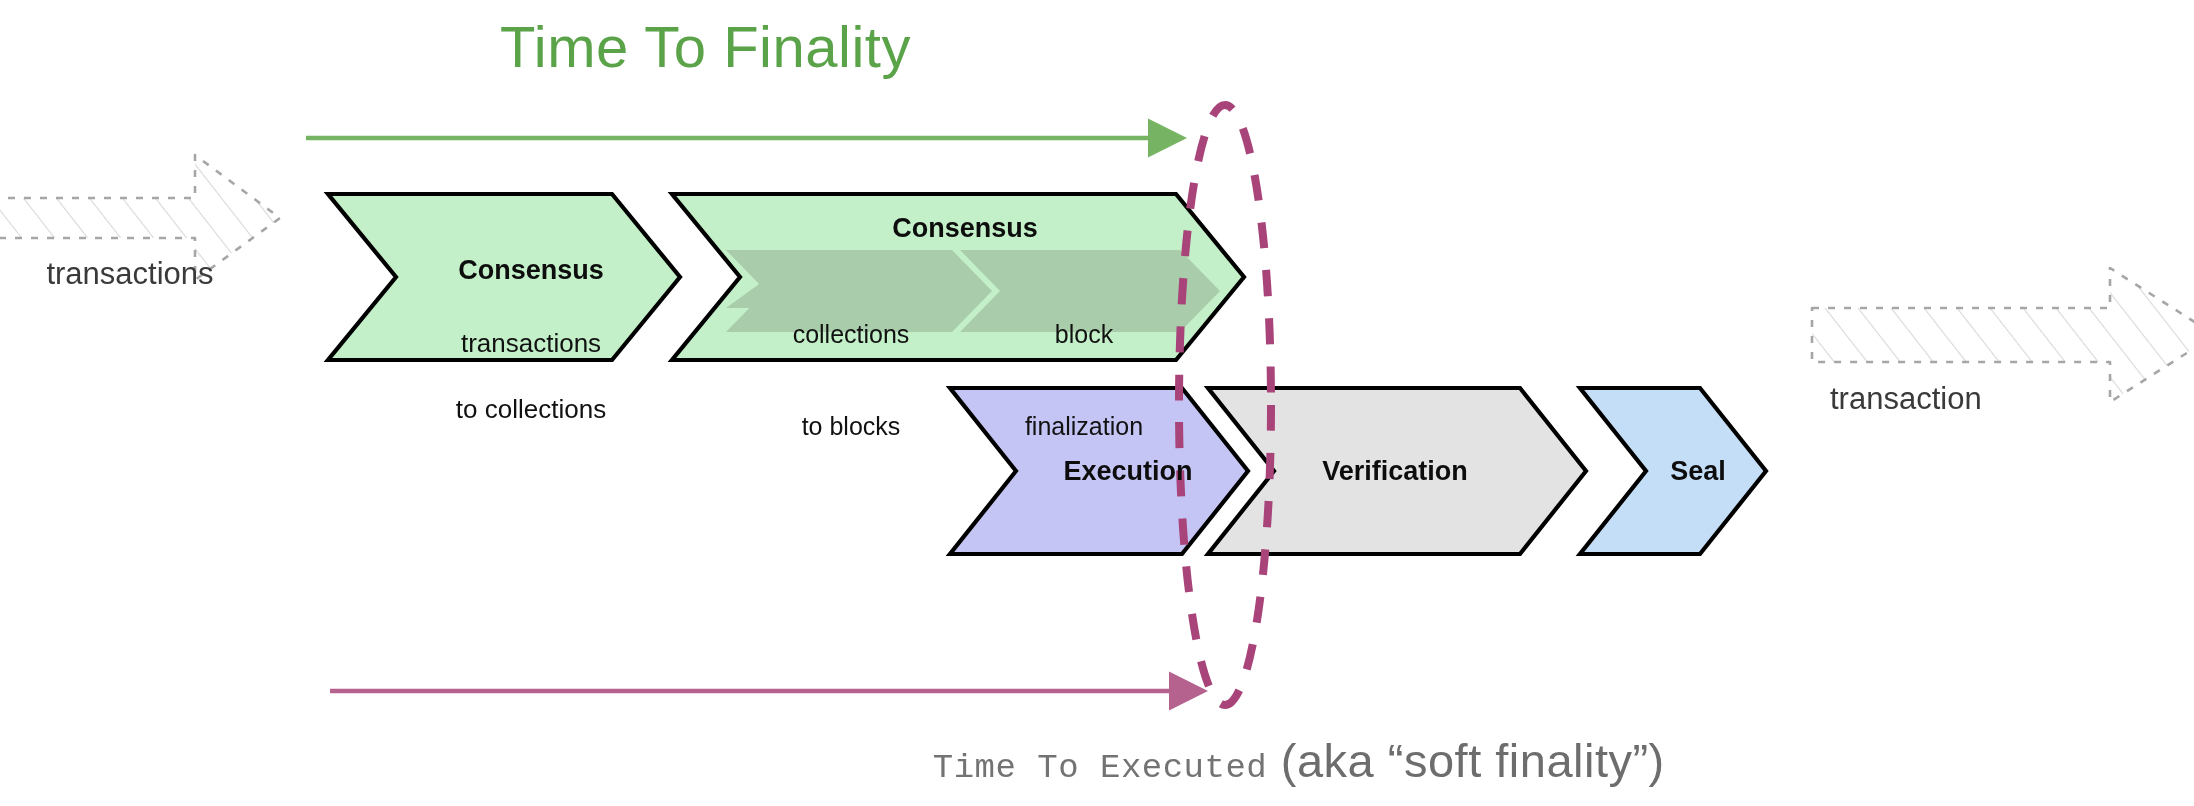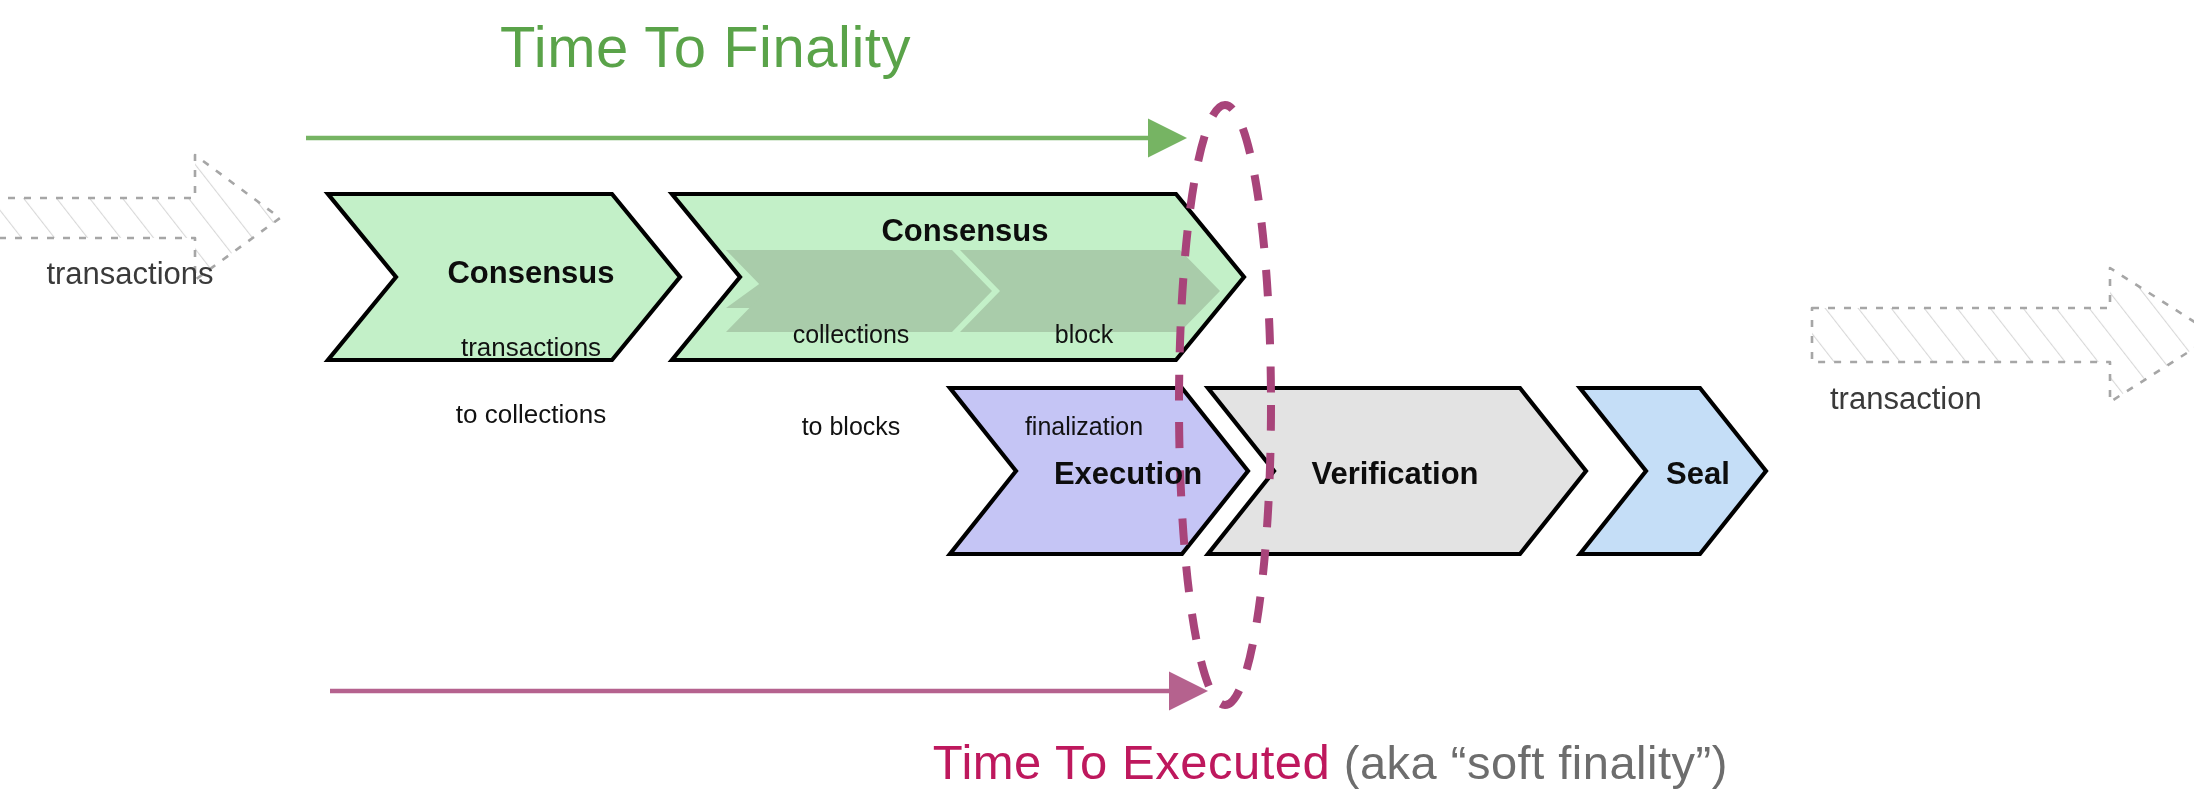--- a/index.html
+++ b/index.html
@@ -1,23 +1,23 @@
 <!DOCTYPE html>
 <html><head>
 <meta charset="utf-8">
 <style>
   html,body{margin:0;padding:0;background:#ffffff;}
   body{font-family:"Liberation Sans", sans-serif;}
   #stage{position:relative;width:2194px;height:806px;background:#ffffff;overflow:hidden;}
   #svgroot{position:absolute;left:0;top:0;width:2194px;height:806px;}
   .lbl{position:absolute;white-space:pre;line-height:1.15;}
   .title-green{color:#5aa349;font-size:58px;letter-spacing:0.5px;}
-  .title-mag{color:#be185d;font-size:49px;letter-spacing:0.5px;}
+  .title-mag{color:#737373;font-size:34px;letter-spacing:0.5px;font-family:Liberation Mono, monospace;}
   .title-gray{color:#6d6d6d;font-size:47px;letter-spacing:0.5px;margin-top:6px;}
-  .stage-title{font-size:31px;font-weight:bold;color:#0d0d0d;text-align:center;}
+  .stage-title{font-size:27px;font-weight:bold;color:#0d0d0d;text-align:center;}
   .stage-sub{font-size:26px;color:#111111;text-align:center;}
   .ghost-txt{font-size:31px;color:#3a3a3a;text-align:center;line-height:1.22;}
   .sub-txt{font-size:25px;color:#111111;text-align:center;line-height:1.22;}
 </style>
 </head>
 <body>
 
 <div id="stage">
 
   <svg id="svgroot" viewBox="0 0 2194 806">

